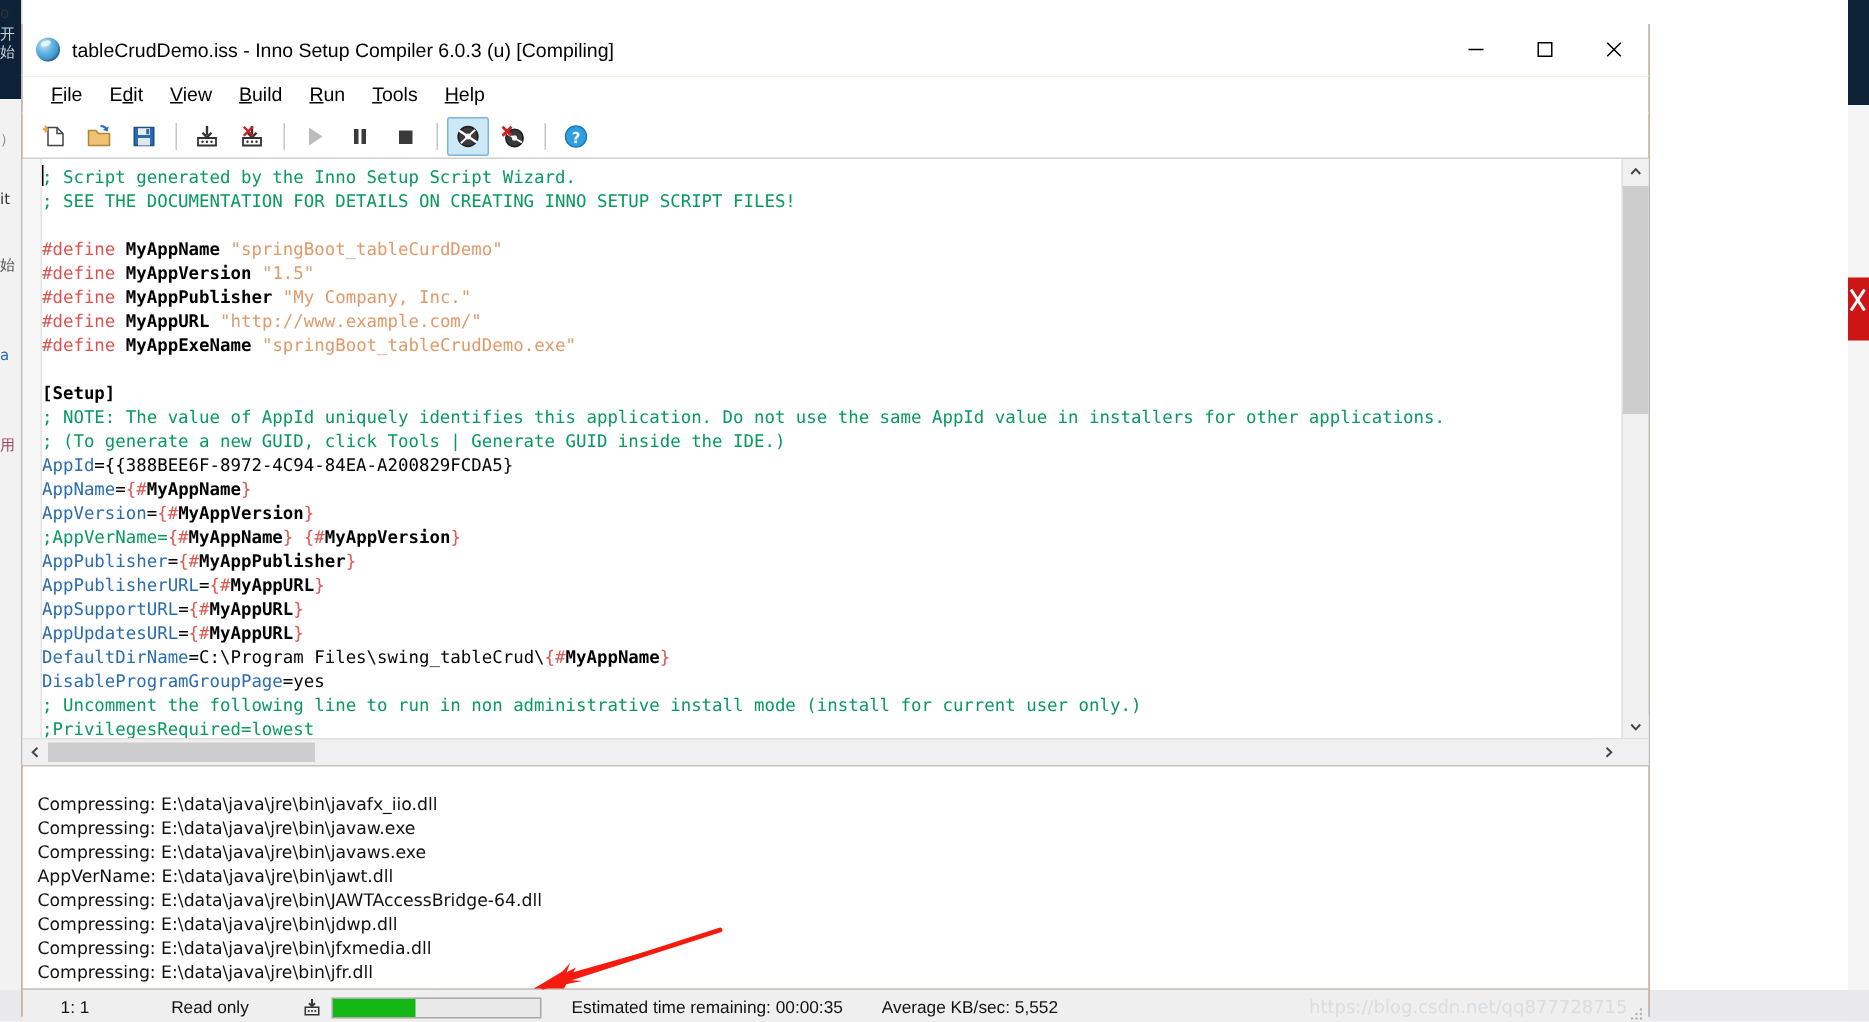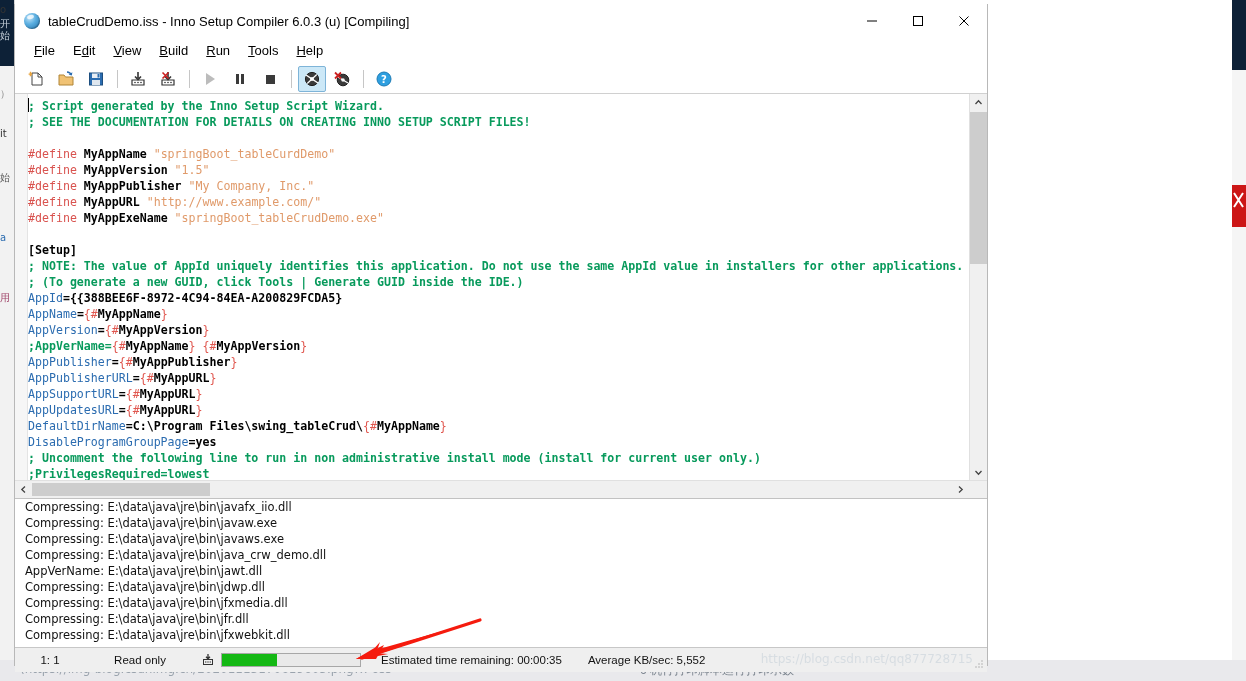--- a/index.html
+++ b/index.html
@@ -52,22 +52,22 @@
     font-family: "DejaVu Sans", sans-serif;
   }
   #bg-bottom-cn {
     position: absolute; left: 640px; top: 2px;
     font-size: 12px; color: #7c858f; white-space: nowrap;
   }
 
   
   #app-window {
     position: absolute;
-    left: 14px; top: 4px;
-    width: 974px; height: 662px;
+    left: 14px; top: 16px;
+    width: 1086px; height: 662px;
     background: #a16207;
     border: 1px solid #b8b8b8;
     border-top: none;
     box-sizing: border-box;
   }
 
   
   #title-bar {
     position: relative;
     height: 34px;
@@ -158,27 +158,27 @@
   }
   #code-area {
     position: absolute; left: 13px; top: 4px; right: 18px; height: 383px;
     overflow: hidden;
     font-family: "DejaVu Sans Mono", "Liberation Mono", monospace;
     font-size: 11.6px;
     line-height: 16px;
     white-space: pre;
   }
   #code-area .ln { height:16px; }
-  .c-comment { color: #089a5c; font-weight: bold; }
+  .c-comment { color: #089a5c; }
   .c-dir     { color: #d9534f; text-align: right; }
   .c-kw      { color: #000000; font-weight: bold; }
   .c-str     { color: #e09a6a; }
   .c-prop    { color: #2b6cb0; }
   .c-brace   { color: #e0574f; }
-  .c-plain   { color: #000000; font-weight: bold; }
+  .c-plain   { color: #000000; }
   .c-section { color: #000000; font-weight: bold; }
   #caret {
     position: absolute; left: 13px; top: 4px;
     width: 1px; height: 14px; background: #000;
   }
 
   
   #vscroll {
     position: absolute; right: 0; top: 0; width: 17px; height: 387px;
     background: #f0f0f0; border-left: 1px solid #e0e0e0;
@@ -205,21 +205,21 @@
   #hs-left { position:absolute; left:0; top:0; }
   #hs-right{ position:absolute; right:18px; top:0; }
   #hs-corner{ position:absolute; right:0; top:0; width:18px; height:17px; background:#f0f0f0;}
 
   
   #output-panel {
     position: relative;
     height: 148px;
     background: #ffffff;
     overflow: hidden;
-    padding-left: 10px; padding-top: 0;
+    padding-left: 10px; padding-top: 17px;
     box-sizing: border-box;
   }
   .out-line {
     font-size: 11.5px;
     font-family: "DejaVu Sans", sans-serif;
     color: #111;
     line-height: 16px;
     white-space: nowrap;
   }
 
@@ -489,22 +489,22 @@
           </svg>
       </div>
       <div id="hs-corner"></div>
     </div>
   </div>
 
   <div id="output-panel">
       <div class="out-line">Compressing: E:\data\java\jre\bin\javafx_iio.dll</div>
       <div class="out-line">Compressing: E:\data\java\jre\bin\javaw.exe</div>
       <div class="out-line">Compressing: E:\data\java\jre\bin\javaws.exe</div>
-      <div class="out-line">Compressing: E:\data\java\jre\bin\java_crw_demo.dll</div>
       <div class="out-line">AppVerName: E:\data\java\jre\bin\jawt.dll</div>
+      <div class="out-line">Compressing: E:\data\java\jre\bin\JAWTAccessBridge-64.dll</div>
       <div class="out-line">Compressing: E:\data\java\jre\bin\jdwp.dll</div>
       <div class="out-line">Compressing: E:\data\java\jre\bin\jfxmedia.dll</div>
       <div class="out-line">Compressing: E:\data\java\jre\bin\jfr.dll</div>
       <div class="out-line">Compressing: E:\data\java\jre\bin\jfxwebkit.dll</div>
     </div>
 
 
   <div id="status-bar">
     <div class="sb-cell" id="sb-pos">1:  1</div>
     <div class="sb-cell" id="sb-readonly">Read only</div>

